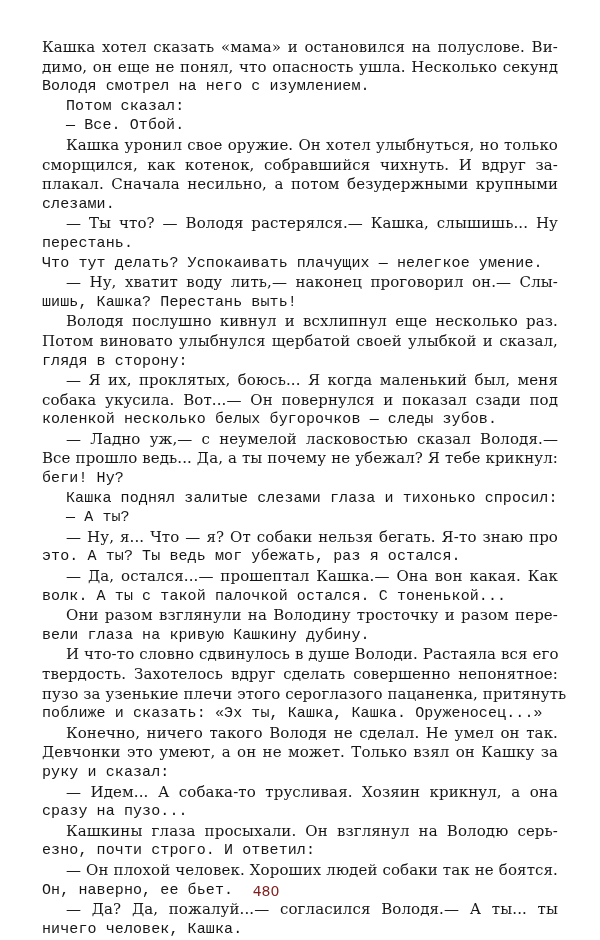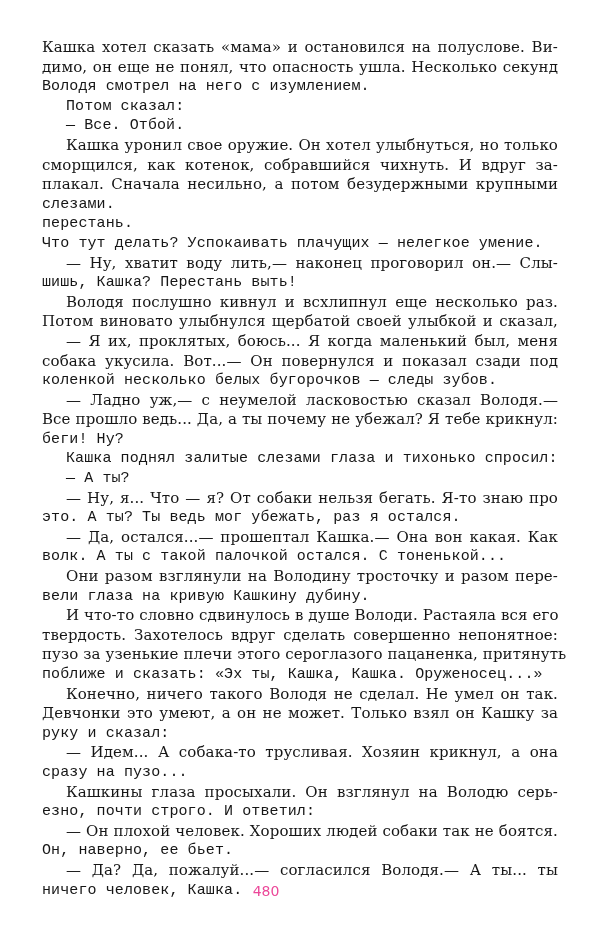--- a/index.html
+++ b/index.html
@@ -24,42 +24,44 @@
   }
   .line.indent { padding-left: 24px; }
   .line.last { text-align-last: left; font-family: Liberation Mono, monospace; }
   .page-number {
     position: absolute;
     left: 0; width: 532px;
     top: 883px;
     text-align: center;
     font-family: "DejaVu Sans", sans-serif;
     font-size: 14px;
-    color: #ec4899;
+    color: #7f1d1d;
   }
 </style>
 </head>
 <body>
 
 <div class="page" id="page">
     <span class="line">Кашка хотел сказать «мама» и остановился на полуслове. Ви-</span>
     <span class="line">димо, он еще не понял, что опасность ушла. Несколько секунд</span>
     <span class="line last">Володя смотрел на него с изумлением.</span>
     <span class="line indent last">Потом сказал:</span>
     <span class="line indent last">— Все. Отбой.</span>
     <span class="line indent">Кашка уронил свое оружие. Он хотел улыбнуться, но только</span>
     <span class="line">сморщился, как котенок, собравшийся чихнуть. И вдруг за-</span>
     <span class="line">плакал. Сначала несильно, а потом безудержными крупными</span>
     <span class="line last">слезами.</span>
+    <span class="line indent">— Ты что? — Володя растерялся.— Кашка, слышишь... Ну</span>
     <span class="line last">перестань.</span>
     <span class="line last">Что тут делать? Успокаивать плачущих — нелегкое умение.</span>
     <span class="line indent">— Ну, хватит воду лить,— наконец проговорил он.— Слы-</span>
     <span class="line last">шишь, Кашка? Перестань выть!</span>
     <span class="line indent">Володя послушно кивнул и всхлипнул еще несколько раз.</span>
     <span class="line">Потом виновато улыбнулся щербатой своей улыбкой и сказал,</span>
+    <span class="line last">глядя в сторону:</span>
     <span class="line indent">— Я их, проклятых, боюсь... Я когда маленький был, меня</span>
     <span class="line">собака укусила. Вот...— Он повернулся и показал сзади под</span>
     <span class="line last">коленкой несколько белых бугорочков — следы зубов.</span>
     <span class="line indent">— Ладно уж,— с неумелой ласковостью сказал Володя.—</span>
     <span class="line">Все прошло ведь... Да, а ты почему не убежал? Я тебе крикнул:</span>
     <span class="line last">беги! Ну?</span>
     <span class="line indent last">Кашка поднял залитые слезами глаза и тихонько спросил:</span>
     <span class="line indent last">— А ты?</span>
     <span class="line indent">— Ну, я... Что — я? От собаки нельзя бегать. Я-то знаю про</span>
     <span class="line last">это. А ты? Ты ведь мог убежать, раз я остался.</span>

